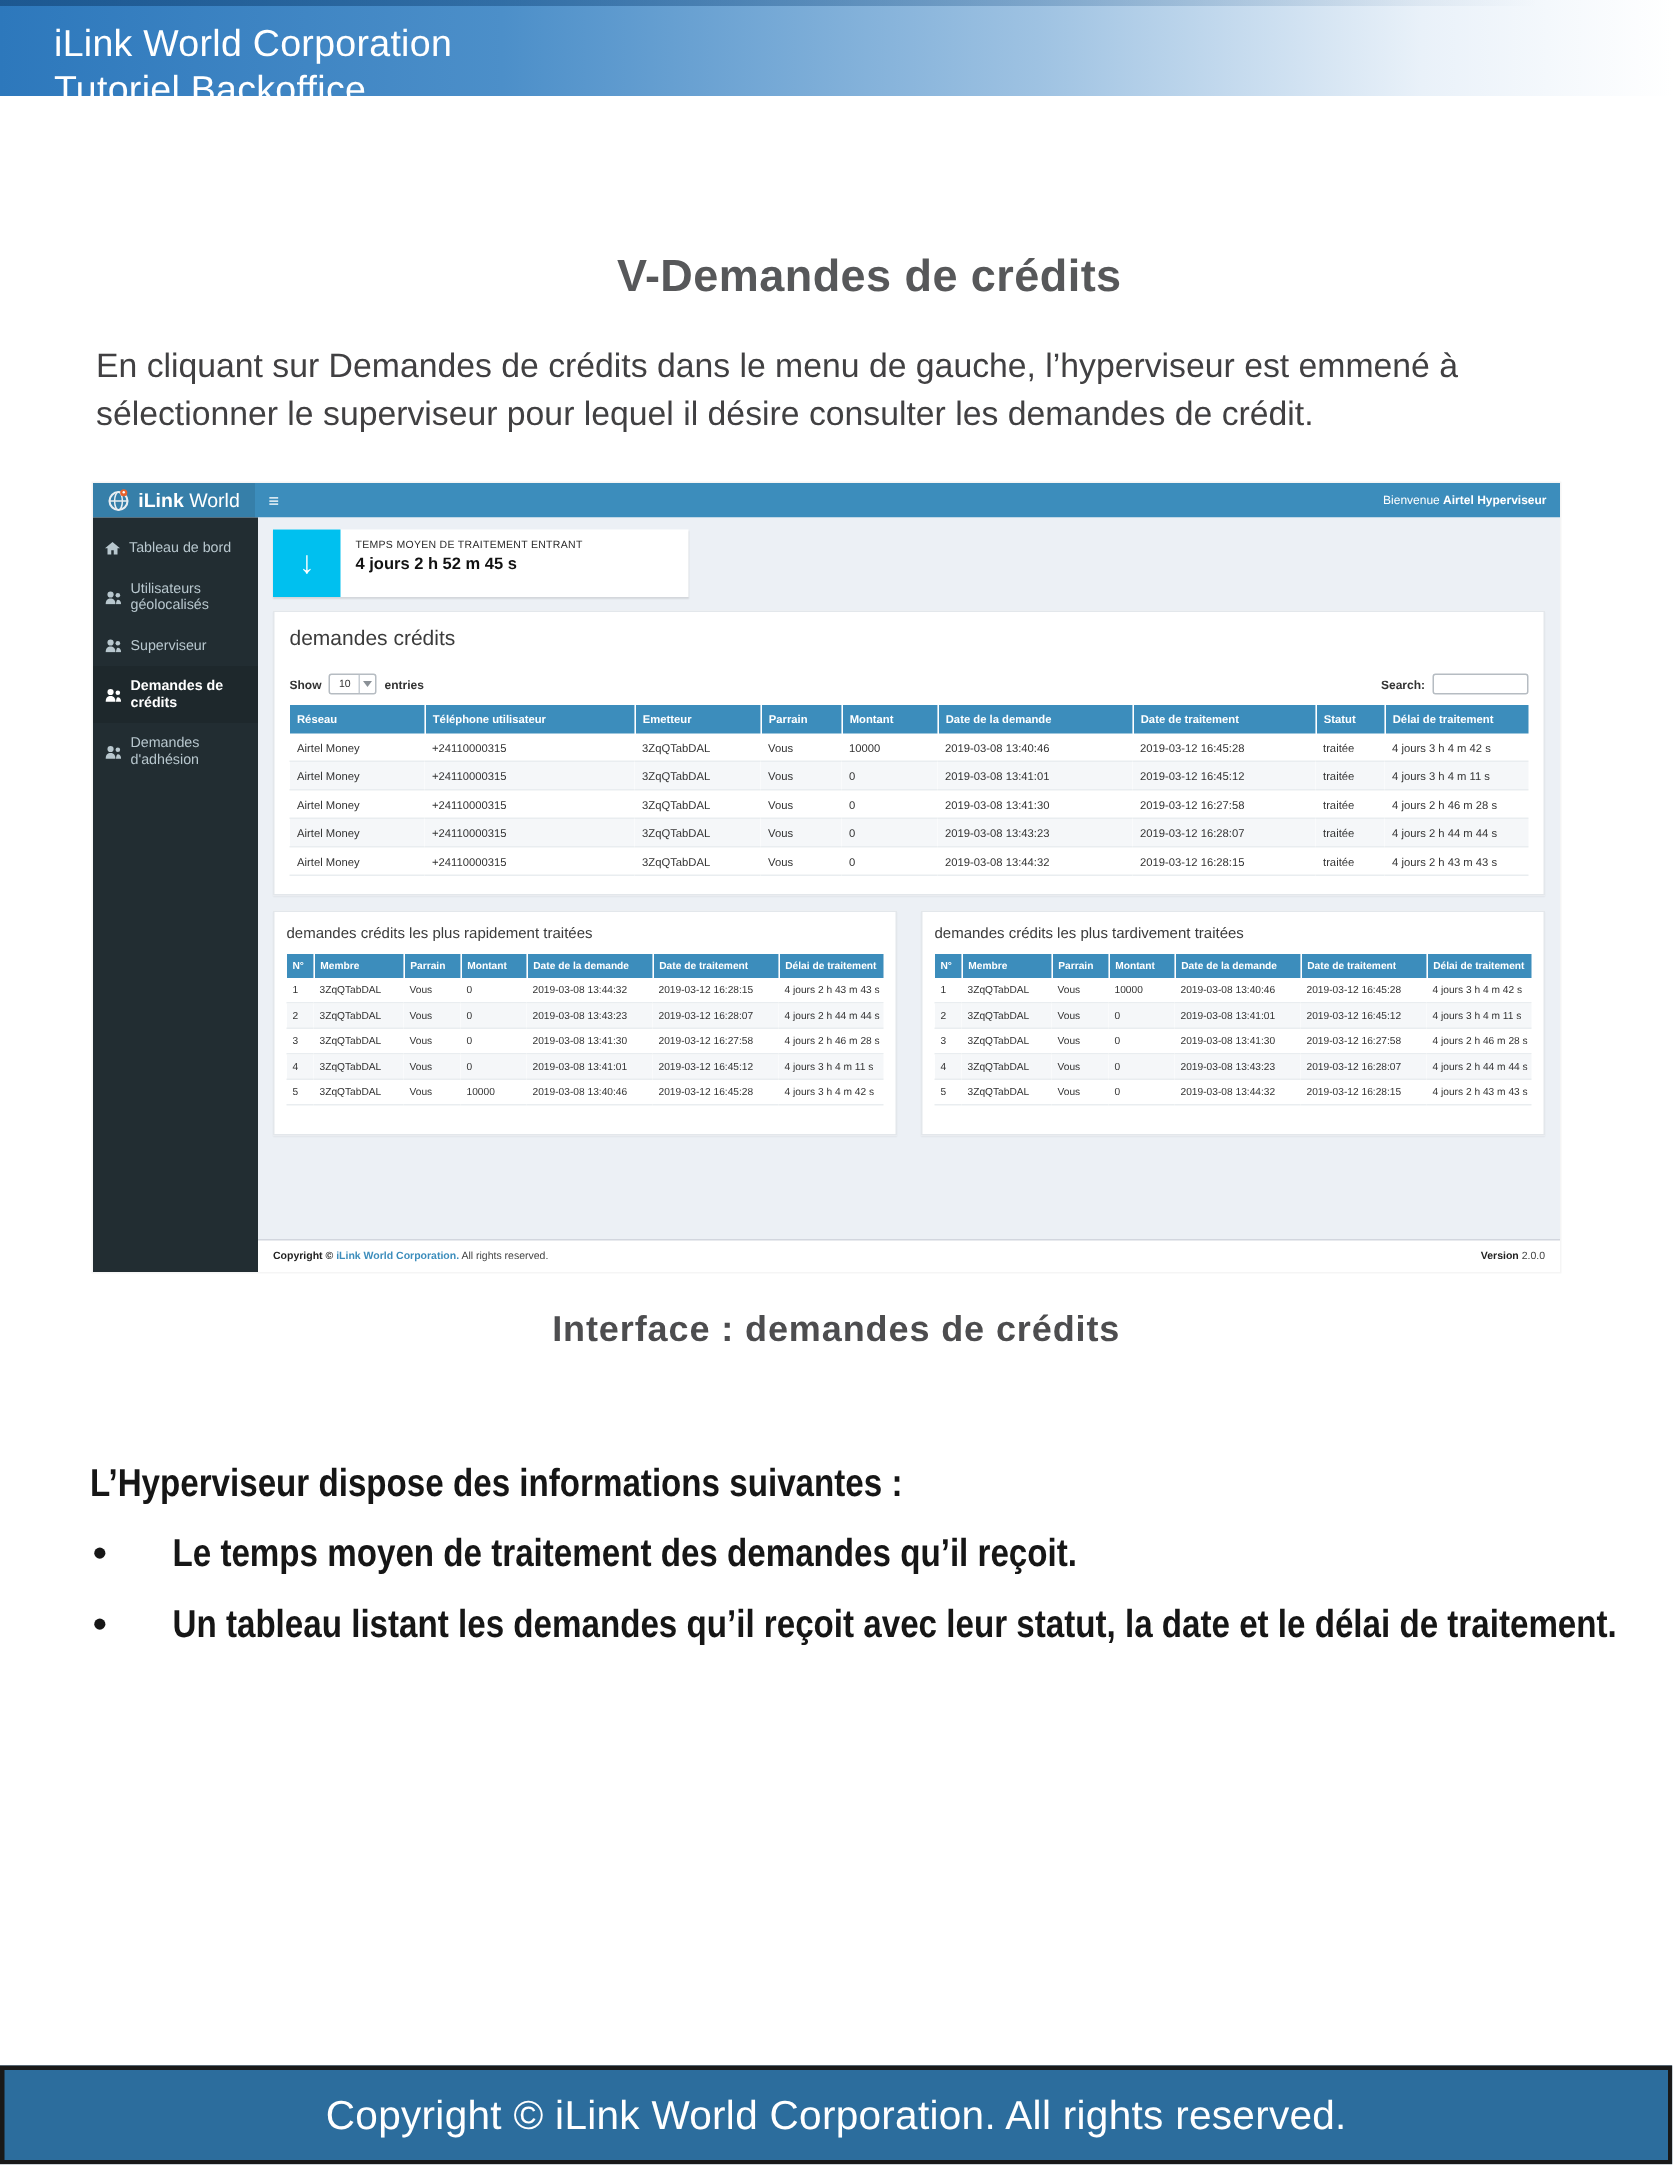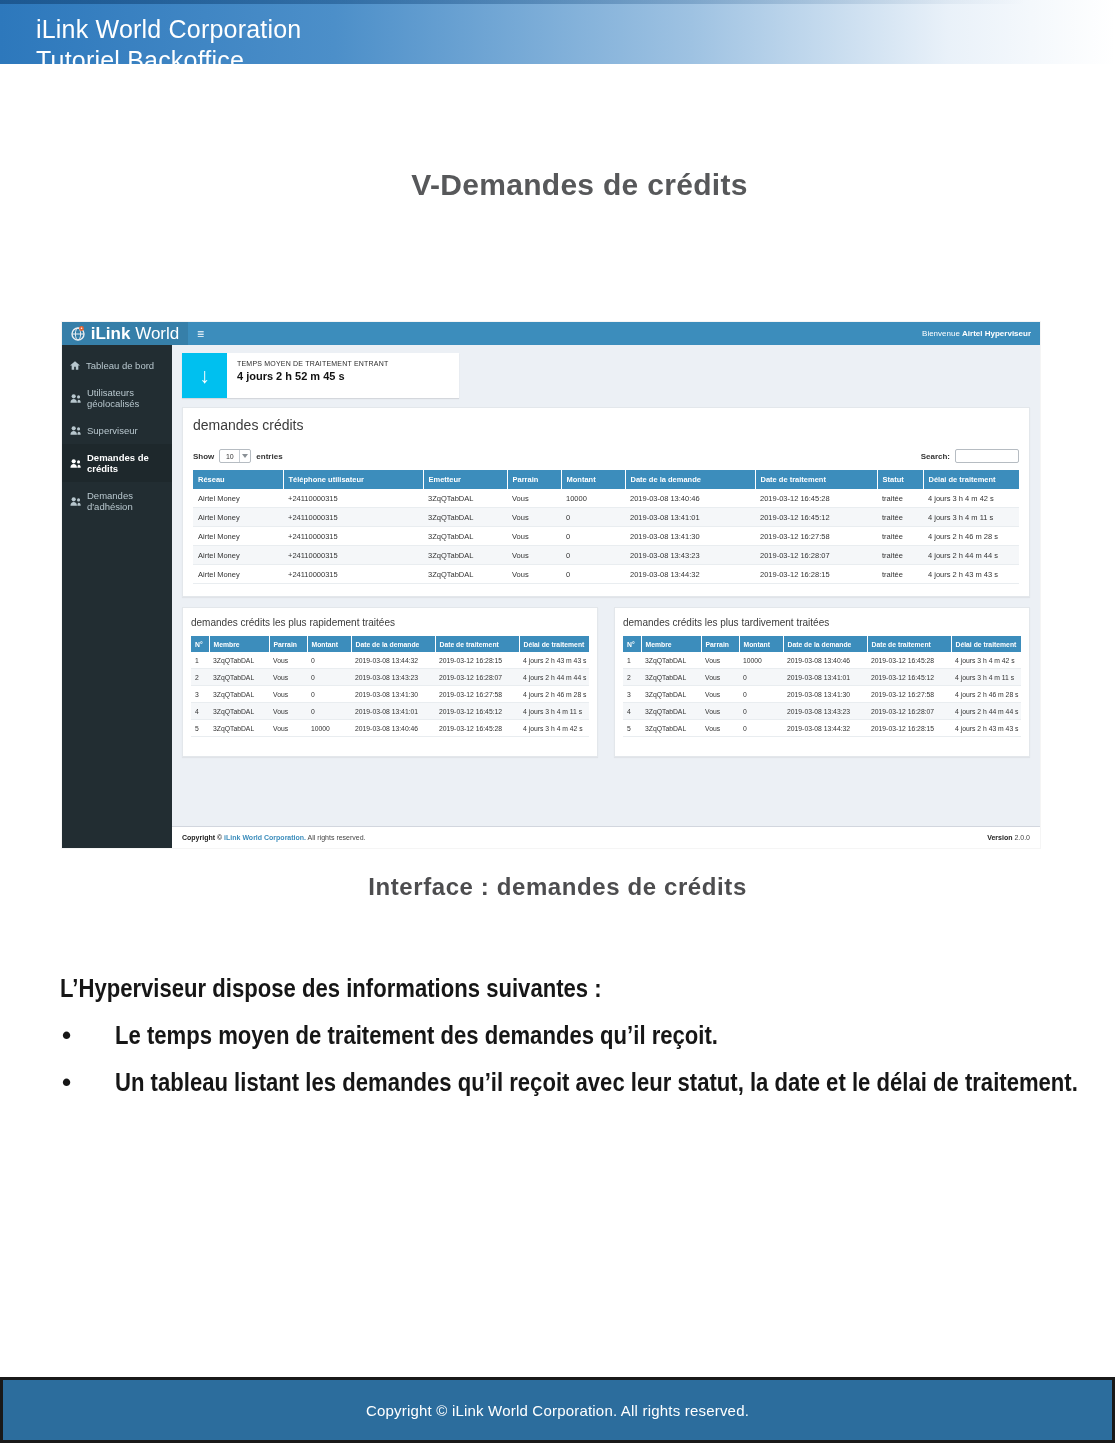--- a/index.html
+++ b/index.html
@@ -40,33 +40,33 @@
   .info-heading { font-size:26px; font-weight:700; margin-bottom:16px; }
   .info-list { list-style:none; }
   .info-list li { position:relative; padding-left:55px; font-size:26px; font-weight:700; margin-bottom:17px; line-height:30px; }
   .info-list li::before { content:"\2022"; position:absolute; left:2px; top:0; font-size:26px; }
 
   
   .doc-footer {
     position:absolute; left:0; bottom:0; width:1115px; height:66px;
     background:#2c6d9d; border:3px solid #191919;
     display:flex; align-items:center; justify-content:center;
-    color:#fff; font-size:15px; font-weight:400; letter-spacing:.2px;
+    color:#fff; font-size:27px; font-weight:400; letter-spacing:.2px;
   }
 
   
   .screenshot {
     position:absolute; left:62px; top:322px; width:978px; height:526px;
     background:#ecf0f5; font-family:"Liberation Sans", sans-serif;
     box-shadow:0 0 0 1px rgba(0,0,0,.04);
   }
   .ss-navbar { display:flex; height:23px; }
   .ss-logo {
-    width:126px; background:#367fa9; color:#fff;
-    display:flex; align-items:center; justify-content:center; gap:5px; font-size:17px;
+    width:108px; background:#367fa9; color:#fff;
+    display:flex; align-items:center; justify-content:center; gap:5px; font-size:13px;
   }
   .ss-logo .brand-b { font-weight:700; }
   .ss-nav-rest {
     flex:1; background:#3c8dbc; color:#fff;
     display:flex; align-items:center; justify-content:space-between; padding:0 9px;
   }
   .hamburger { font-size:12px; line-height:12px; cursor:pointer; }
   .welcome { font-size:8px; }
   .welcome .wuser { font-weight:700; }
 
@@ -150,20 +150,21 @@
 
 <div class="page">
 
   <header class="doc-header">
     <div class="hline">iLink World Corporation</div>
     <div class="hline">Tutoriel Backoffice</div>
   </header>
 
   <h1 class="doc-title">V-Demandes de crédits</h1>
 
+  <p class="doc-intro">En cliquant sur Demandes de crédits dans le menu de gauche, l’hyperviseur est emmené à sélectionner le superviseur pour lequel il désire consulter les demandes de crédit.</p>
 
   <section class="screenshot">
 
     <div class="ss-navbar">
       <div class="ss-logo">
         <svg width="15" height="15" viewBox="0 0 15 15">
           <circle cx="7" cy="8" r="6" fill="none" stroke="#e9eef2" stroke-width="1.4"></circle>
           <ellipse cx="7" cy="8" rx="2.6" ry="6" fill="none" stroke="#e9eef2" stroke-width="1"></ellipse>
           <line x1="1" y1="8" x2="13" y2="8" stroke="#e9eef2" stroke-width="1"></line>
           <circle cx="10.5" cy="2.5" r="2.4" fill="#e8622d"></circle>

